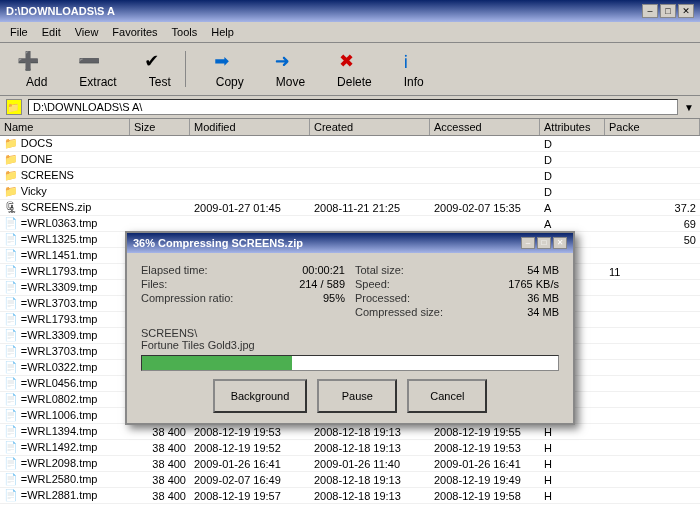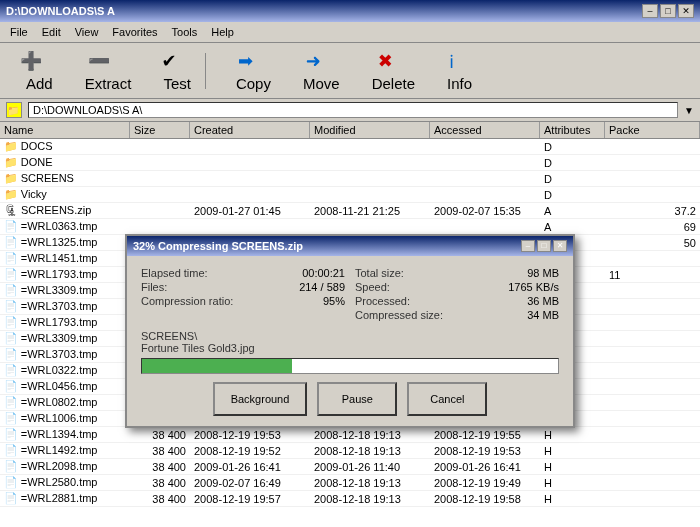--- a/index.html
+++ b/index.html
@@ -76,21 +76,21 @@
       min-width: 36px;
     }
     .toolbar-icon {
       width: 24px;
       height: 24px;
       display: flex;
       align-items: center;
       justify-content: center;
       font-size: 18px;
     }
-    .toolbar-label { font-size: 15px; margin-left: 16px; }
+    .toolbar-label { font-size: 12px; margin-left: 16px; }
     .toolbar-sep {
       width: 1px;
       height: 36px;
       background: #888;
       margin: 0 2px;
     }
 
     
     .address-bar {
       background: #d4d0c8;
@@ -313,22 +313,22 @@
   <input class="address-input" type="text" value="D:\DOWNLOADS\S A\" style="">
   <span class="address-arrow">▼</span>
 </div>
 
 <div class="main-content">
   <div class="file-list-area">
 
     <div class="file-list-header">
       <div class="col-header" style="width:130px">Name</div>
       <div class="col-header" style="width:60px">Size</div>
+      <div class="col-header" style="width:120px">Modified</div>
       <div class="col-header" style="width:120px">Created</div>
-      <div class="col-header" style="width:120px">Modified</div>
       <div class="col-header" style="width:110px">Accessed</div>
       <div class="col-header" style="width:65px">Attributes</div>
       <div class="col-header" style="flex:1">Packe</div>
     </div>
 
     <div class="file-rows" id="file-rows-container">
     <div class="file-row">
     <div class="file-cell" style="width:130px">
       <span>📁</span> DOCS
     </div>
@@ -579,21 +579,21 @@
     <div class="file-cell" style="width:120px">2008-12-18 19:13</div>
     <div class="file-cell" style="width:110px">2008-12-19 19:58</div>
     <div class="file-cell" style="width:65px">H</div>
     <div class="file-cell" style="flex:1;text-align:right"></div>
   </div>
       </div>
 
     <div class="modal-overlay">
       <div class="modal">
         <div class="modal-title-bar">
-          <span class="modal-title-text">32% Compressing SCREENS.zip</span>
+          <span class="modal-title-text">36% Compressing SCREENS.zip</span>
           <div class="modal-title-buttons">
             <div class="modal-btn">–</div>
             <div class="modal-btn">□</div>
             <div class="modal-btn">✕</div>
           </div>
         </div>
         <div class="modal-content">
           <div class="modal-grid">
 
             <div>
@@ -607,21 +607,21 @@
               </div>
               <div class="modal-row">
                 <span class="modal-label">Compression ratio:</span>
                 <span class="modal-value">95%</span>
               </div>
             </div>
 
             <div>
               <div class="modal-row">
                 <span class="modal-label">Total size:</span>
-                <span class="modal-value">98 MB</span>
+                <span class="modal-value">54 MB</span>
               </div>
               <div class="modal-row">
                 <span class="modal-label">Speed:</span>
                 <span class="modal-value">1765 KB/s</span>
               </div>
               <div class="modal-row">
                 <span class="modal-label">Processed:</span>
                 <span class="modal-value">36 MB</span>
               </div>
               <div class="modal-row">

